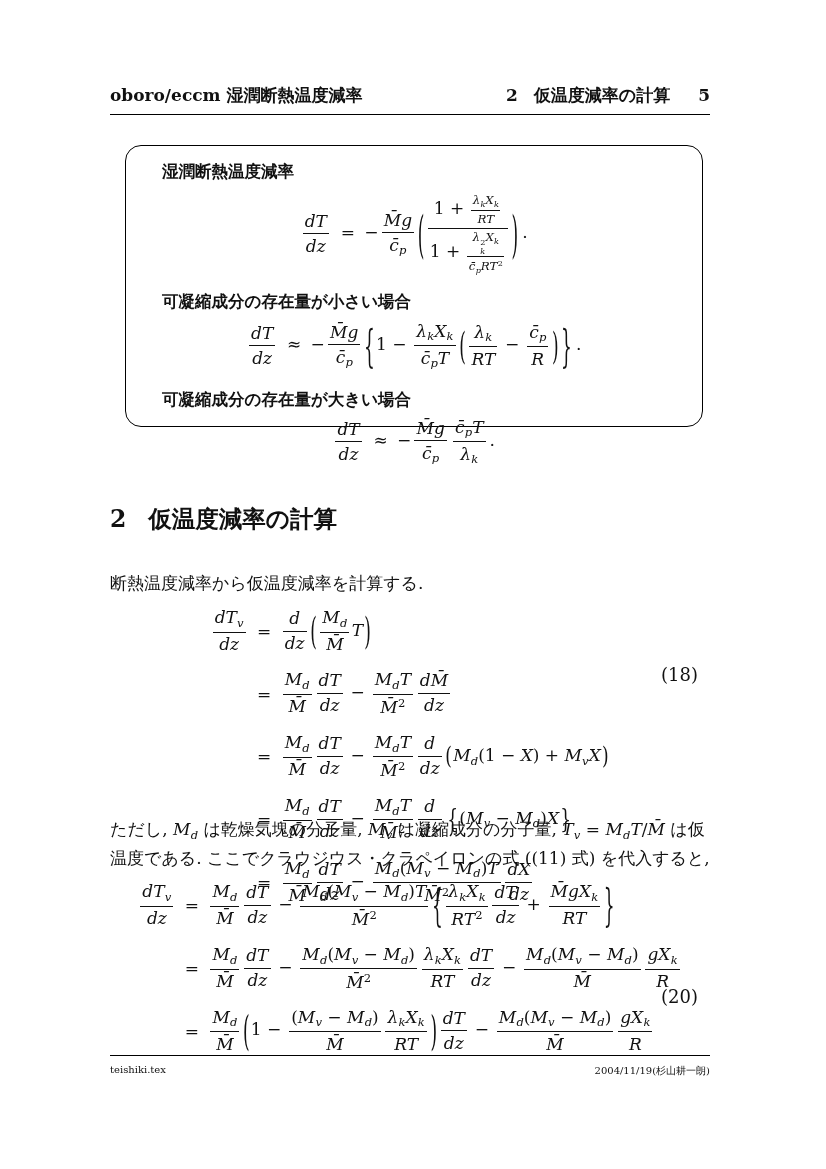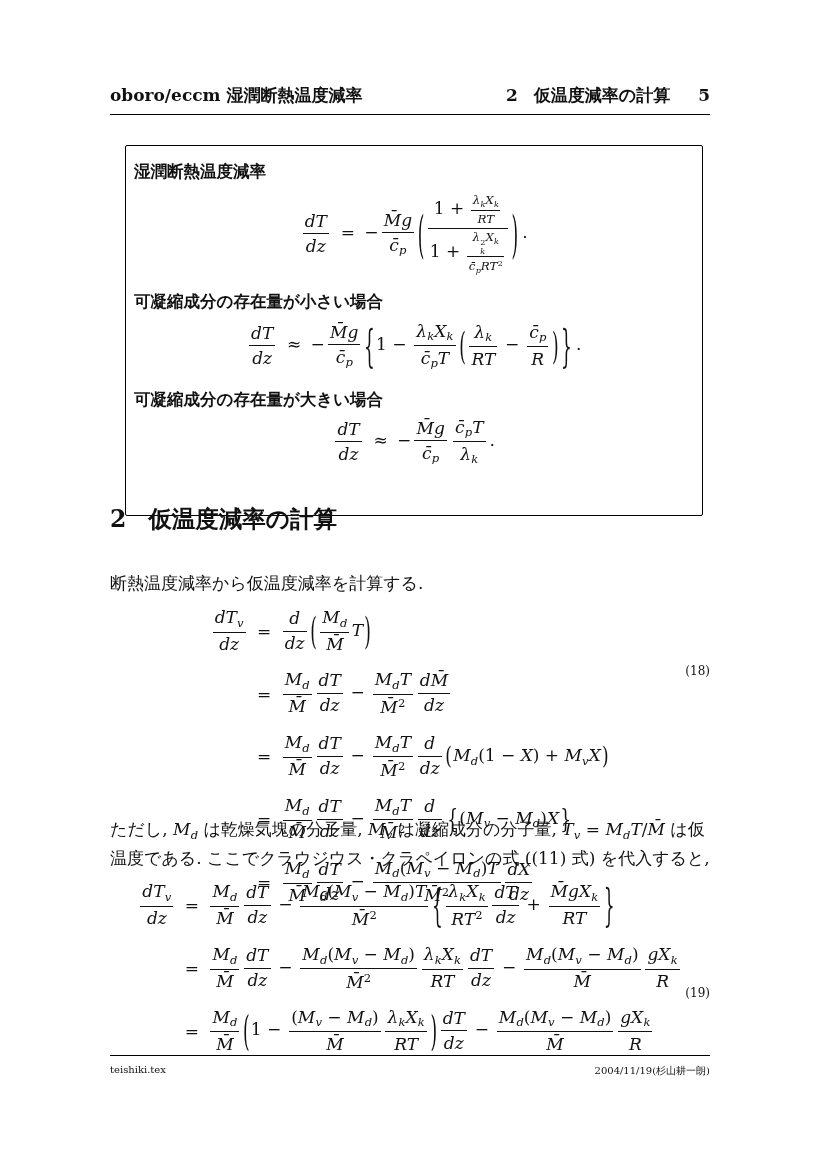--- a/index.html
+++ b/index.html
@@ -10,22 +10,22 @@
   
   .header{position:absolute;left:110px;top:84px;width:600px;border-bottom:1.4px solid #000;
           padding-bottom:7px;display:flex;justify-content:space-between;align-items:baseline;
           font-weight:bold;font-size:17px;}
   .h-right{display:flex;align-items:baseline;gap:28px;}
   .h-sec{display:flex;align-items:baseline;gap:16px;}
   .footer{position:absolute;left:110px;top:1055px;width:600px;border-top:1.4px solid #000;
           padding-top:8px;display:flex;justify-content:space-between;font-size:10px;}
 
   
-  .fbox{position:absolute;left:125px;top:145px;width:578px;height:371px;box-sizing:border-box;
-        border:1.4px solid #000;border-radius:2px;padding:15px 8px 0;}
+  .fbox{position:absolute;left:125px;top:145px;width:578px;height:282px;box-sizing:border-box;
+        border:1.4px solid #000;border-radius:16px;padding:15px 36px 0;}
   .blabel{font-weight:bold;font-size:16.5px;}
   .beq{text-align:center;font-size:17px;}
   .beq .rel{margin:0 0.55em;}
   #beq1{margin:10px 0 16px;}
   #beq2{margin:8px 0 14px;}
   #beq3{margin:6px 0 0;}
   #blab2{margin-top:8px;}
   #blab3{margin-top:18px;}
 
   
@@ -40,21 +40,21 @@
   
   .eqwrap{position:absolute;left:110px;width:600px;}
   #eq18{top:600px;}
   #eq19{top:874px;}
   .eqtable{display:table;margin:0 auto;}
   .eqrow{display:table-row;}
   .eqcell{display:table-cell;vertical-align:middle;padding:7px 0;font-size:17px;}
   .eqcell.rel{padding-left:9px;padding-right:9px;text-align:center;}
   .eqcell.lhs{text-align:right;}
   .eqcell.rhs{text-align:left;}
-  .eqnum{position:absolute;right:0;font-size:12px;}
+  .eqnum{position:absolute;right:12px;font-size:18px;}
   #eq18 .eqnum{top:64px;}
   #eq19 .eqnum{top:112px;}
 
   
   .mi{font-style:italic;}
   .mg{white-space:normal;}
   .fr{display:inline-block;vertical-align:middle;text-align:center;margin:0 0.14em;line-height:1.25;}
   .fr>.n{display:block;padding:0 0.12em 0.08em;}
   .fr>.d{display:block;border-top:1px solid currentColor;padding:0.08em 0.12em 0;}
   .fr.fs{font-size:0.7em;}
@@ -152,21 +152,21 @@
         <span class="eqcell lhs"></span>
         <span class="eqcell rel">=</span>
         <span class="eqcell rhs"><span class="mg"><span class="fr"><span class="n"><span class="mg"><span class="mi">M</span><span class="msub"><span class="mi">d</span></span></span></span><span class="d"><span class="mi">M̄</span></span></span><span class="fr"><span class="n"><span class="mi">dT</span></span><span class="d"><span class="mi">dz</span></span></span><span class="mr"> − </span><span class="fr"><span class="n"><span class="mg"><span class="mg"><span class="mi">M</span><span class="msub"><span class="mi">d</span></span></span><span class="mr">(</span><span class="mg"><span class="mi">M</span><span class="msub"><span class="mi">v</span></span></span><span class="mr"> − </span><span class="mg"><span class="mi">M</span><span class="msub"><span class="mi">d</span></span></span><span class="mr">)</span></span></span><span class="d"><span class="mg"><span class="mi">M̄</span><span class="msup"><span class="mr">2</span></span></span></span></span><span class="fr"><span class="n"><span class="mg"><span class="mg"><span class="mi">λ</span><span class="msub"><span class="mi">k</span></span></span><span class="mg"><span class="mi">X</span><span class="msub"><span class="mi">k</span></span></span></span></span><span class="d"><span class="mi">RT</span></span></span><span class="fr"><span class="n"><span class="mi">dT</span></span><span class="d"><span class="mi">dz</span></span></span><span class="mr"> − </span><span class="fr"><span class="n"><span class="mg"><span class="mg"><span class="mi">M</span><span class="msub"><span class="mi">d</span></span></span><span class="mr">(</span><span class="mg"><span class="mi">M</span><span class="msub"><span class="mi">v</span></span></span><span class="mr"> − </span><span class="mg"><span class="mi">M</span><span class="msub"><span class="mi">d</span></span></span><span class="mr">)</span></span></span><span class="d"><span class="mi">M̄</span></span></span><span class="fr"><span class="n"><span class="mg"><span class="mi">g</span><span class="mg"><span class="mi">X</span><span class="msub"><span class="mi">k</span></span></span></span></span><span class="d"><span class="mi">R</span></span></span></span></span>
       </div>
       <div class="eqrow">
         <span class="eqcell lhs"></span>
         <span class="eqcell rel">=</span>
         <span class="eqcell rhs"><span class="mg"><span class="fr"><span class="n"><span class="mg"><span class="mi">M</span><span class="msub"><span class="mi">d</span></span></span></span><span class="d"><span class="mi">M̄</span></span></span><span class="mbig" style="transform: scaleY(2.4);">(</span><span class="mr">1 − </span><span class="fr"><span class="n"><span class="mg"><span class="mr">(</span><span class="mg"><span class="mi">M</span><span class="msub"><span class="mi">v</span></span></span><span class="mr"> − </span><span class="mg"><span class="mi">M</span><span class="msub"><span class="mi">d</span></span></span><span class="mr">)</span></span></span><span class="d"><span class="mi">M̄</span></span></span><span class="fr"><span class="n"><span class="mg"><span class="mg"><span class="mi">λ</span><span class="msub"><span class="mi">k</span></span></span><span class="mg"><span class="mi">X</span><span class="msub"><span class="mi">k</span></span></span></span></span><span class="d"><span class="mi">RT</span></span></span><span class="mbig" style="transform: scaleY(2.4);">)</span><span class="fr"><span class="n"><span class="mi">dT</span></span><span class="d"><span class="mi">dz</span></span></span><span class="mr"> − </span><span class="fr"><span class="n"><span class="mg"><span class="mg"><span class="mi">M</span><span class="msub"><span class="mi">d</span></span></span><span class="mr">(</span><span class="mg"><span class="mi">M</span><span class="msub"><span class="mi">v</span></span></span><span class="mr"> − </span><span class="mg"><span class="mi">M</span><span class="msub"><span class="mi">d</span></span></span><span class="mr">)</span></span></span><span class="d"><span class="mi">M̄</span></span></span><span class="fr"><span class="n"><span class="mg"><span class="mi">g</span><span class="mg"><span class="mi">X</span><span class="msub"><span class="mi">k</span></span></span></span></span><span class="d"><span class="mi">R</span></span></span></span></span>
       </div>
     </div>
-    <span class="eqnum">(19)</span>
+    <span class="eqnum">(20)</span>
   </div>
 
   <div class="footer">
     <span>teishiki.tex</span>
     <span>2004/11/19(杉山耕一朗)</span>
   </div>
 
 </div>
 
 </body></html>

